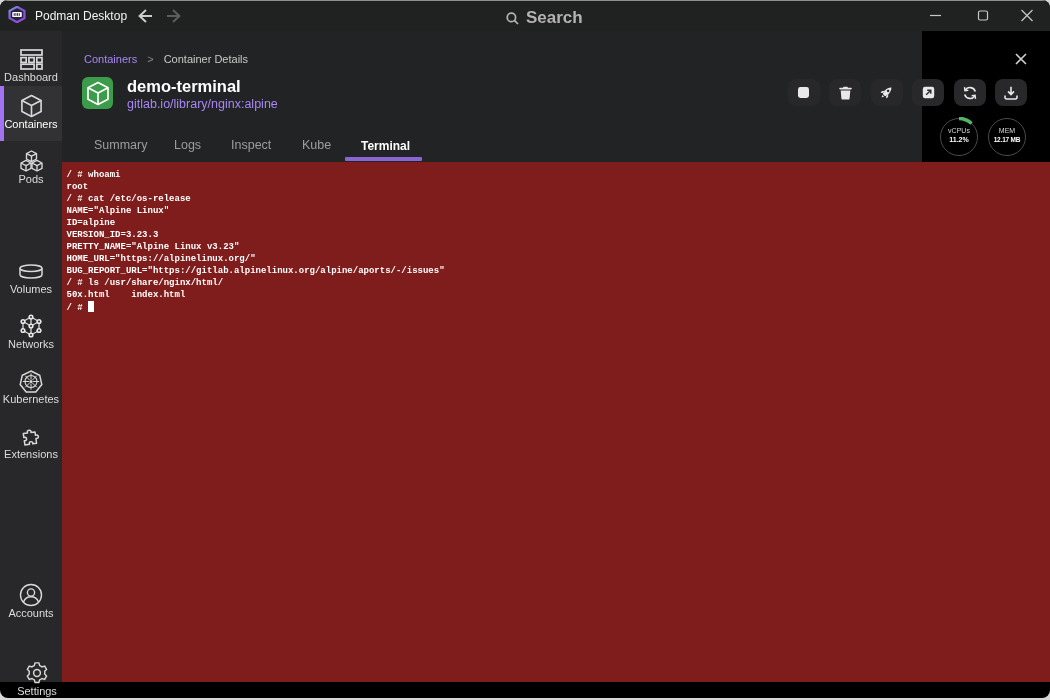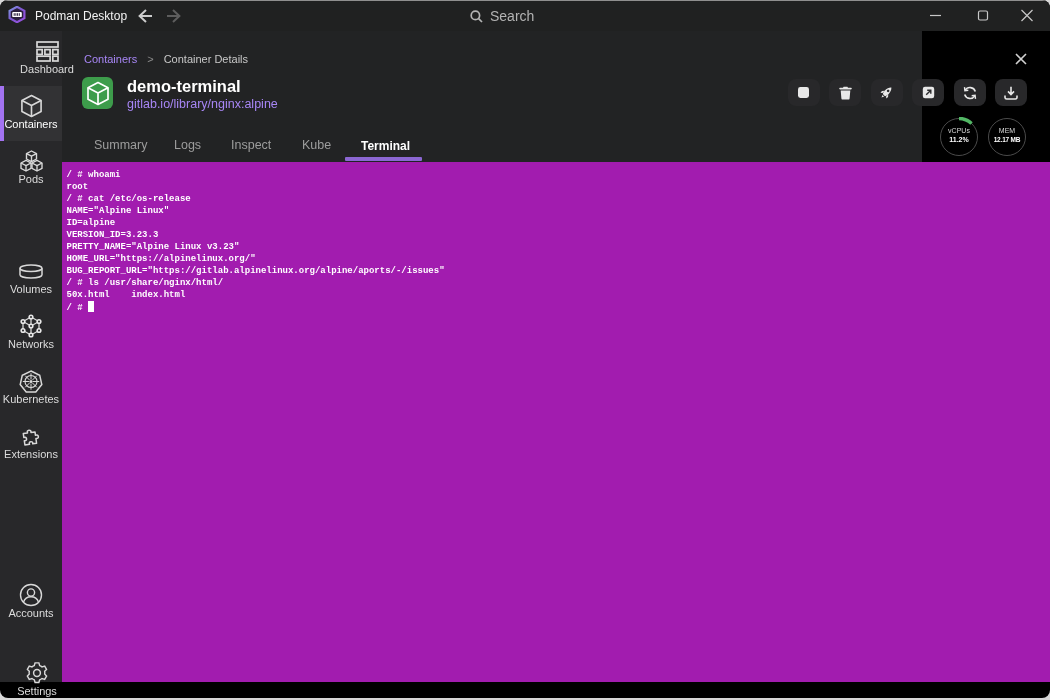--- a/index.html
+++ b/index.html
@@ -7,21 +7,21 @@
 #win { position:absolute; top:0; left:0; width:1050px; height:698px; border-radius:8px; overflow:hidden; background:#000; }
 #topedge { position:absolute; top:0; left:0; width:1050px; height:1px; background:#8f8f8f; z-index:60; }
 
 
 #titlebar { position:absolute; top:0; left:0; width:1050px; height:31px; background:#202121; z-index:10; }
 #logo { position:absolute; left:8px; top:6px; }
 #apptitle { position:absolute; left:35px; top:9px; font-size:12px; color:#f2f2f2; }
 .navarrow { position:absolute; top:7px; width:18px; height:18px; }
 #backarrow { left:136px; }
 #fwdarrow { left:165px; }
-#searchbox { position:absolute; left:470px; top:8px; color:#b3b3b3; font-size:14px; }
+#searchbox { position:absolute; left:506px; top:8px; color:#b3b3b3; font-size:17px;font-weight:bold; }
 #searchbox svg { vertical-align:-2px; margin-right:7px; }
 .winctl { position:absolute; top:0; height:31px; }
 #minbtn { left:924px; width:24px; }
 #maxbtn { left:971px; width:24px; }
 #closebtn { left:1015px; width:24px; }
 
 
 #sidebar { position:absolute; top:31px; left:0; width:62px; height:651px; background:#28282a; z-index:5; }
 .navitem { position:absolute; left:0; width:62px; height:55px; display:flex; flex-direction:column; align-items:center; }
 .navitem .ic { height:24px; margin-top:8px; display:flex; align-items:center; justify-content:center; }
@@ -46,21 +46,21 @@
 .tab.active { color:#fff; font-weight:bold; font-size:12px; top:2.5px; }
 #tabline { position:absolute; left:283px; top:21px; width:77px; height:4px; background:#8b66d2; border-radius:1px; }
 .gauge { position:absolute; width:40px; height:40px; }
 #gauge1 { left:877px; top:86px; }
 #gauge2 { left:925px; top:86px; }
 #gauge2 .gl2 { font-size:6.5px; letter-spacing:-0.2px; }
 .gauge .gl1 { position:absolute; width:40px; text-align:center; top:9.5px; font-size:7px; color:#d8d8d8; }
 .gauge .gl2 { position:absolute; width:40px; text-align:center; top:18.5px; font-size:7px; font-weight:bold; color:#fff; }
 
 
-#terminal { position:absolute; top:131px; left:0; width:988px; height:520px; background:#a21caf; }
+#terminal { position:absolute; top:131px; left:0; width:988px; height:520px; background:#7f1d1d; }
 #termtext { position:absolute; left:4.5px; top:6.5px; font-family:"Liberation Mono", monospace; font-size:9px; font-weight:bold; line-height:12px; color:#fff; white-space:pre; }
 #cursor { display:inline-block; width:5.4px; height:11px; background:#fff; vertical-align:-2.5px; }
 
 
 #statusbar { position:absolute; top:682px; left:0; width:1050px; height:16px; background:#352a58; color:#fff; z-index:20; }
 #version { position:absolute; left:897px; top:2px; font-size:11px; }
 .sbic { position:absolute; top:1px; }
 </style>
 </head>
 <body>
@@ -99,21 +99,21 @@
       </svg>
     <svg class="winctl" id="maxbtn" viewBox="0 0 24 31">
         <rect x="7.5" y="11" width="9" height="9" rx="1.5" stroke="#c8c8c8" stroke-width="1.2" fill="none"></rect>
       </svg>
     <svg class="winctl" id="closebtn" viewBox="0 0 24 31">
         <path d="M6.5 10 L17.5 21 M17.5 10 L6.5 21" stroke="#c8c8c8" stroke-width="1.2"></path>
       </svg>
   </div>
 
   <div id="sidebar">
-    <div class="navitem" style="top:0px;margin-left:16px;">
+    <div class="navitem" style="top:8px;">
       <div class="ic">
           <svg width="23" height="21" viewBox="0 0 23 21" fill="none" stroke="#d8d8d8" stroke-width="1.7">
         <rect x="1" y="1" width="21" height="5"></rect>
             <rect x="1" y="8.6" width="5.2" height="4.8"></rect>
             <rect x="8.9" y="8.6" width="5.2" height="4.8"></rect>
             <rect x="16.8" y="8.6" width="5.2" height="4.8"></rect>
             <rect x="1" y="15.2" width="13.1" height="4.8"></rect>
             <rect x="16.8" y="15.2" width="5.2" height="4.8"></rect>
       </svg>
         </div>

